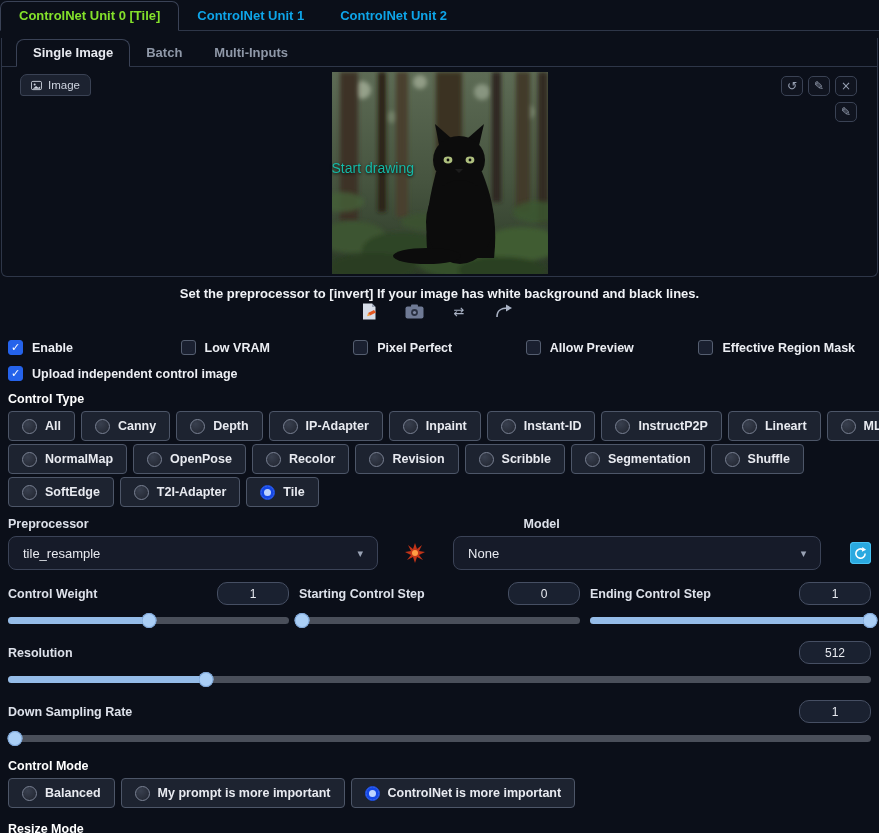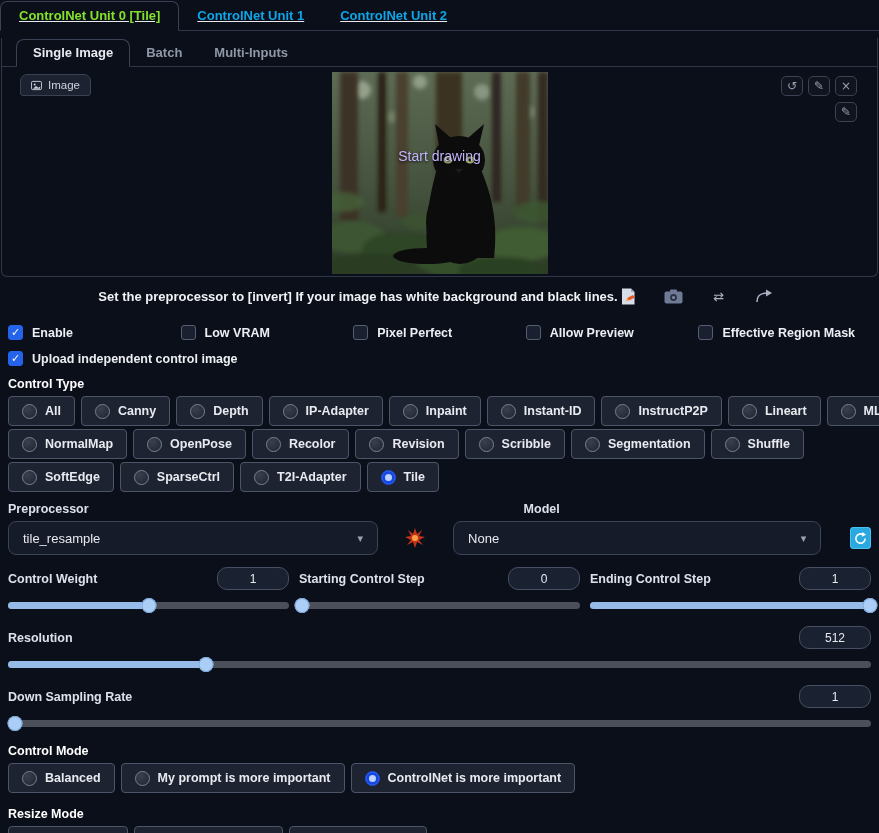--- a/index.html
+++ b/index.html
@@ -2,21 +2,21 @@
 <html><head>
 <meta charset="utf-8">
 <style>
   * { margin:0; padding:0; box-sizing:border-box; }
   html,body { background:#0b0f19; }
   body { width:879px; height:833px; overflow:hidden;
          font-family:"Liberation Sans", sans-serif; color:#e8eaf0; font-size:13px; }
   .uni { font-family:"DejaVu Sans", sans-serif; }
 
   
-  .unit-tabbar { display:flex; align-items:flex-end; height:31px; border-bottom:1px solid #2e3648;text-decoration:underline; }
+  .unit-tabbar { display:flex; align-items:flex-end; height:31px; border-bottom:1px solid #2e3648; }
   .unit-tab { padding:6px 18px 7px; font-weight:700; color:#0ea5e9; cursor:pointer; white-space:nowrap; }
   .unit-tab.active { color:#84e22b; border:1px solid #3a4256; border-bottom:1px solid #0b0f19;
                      border-radius:7px 7px 0 0; margin-bottom:-1px; background:#0b0f19; }
 
   
   .unit-panel { border:1px solid #2e3648; border-top:none; border-radius:0 0 6px 6px; margin:7px 1px; }
   .sub-tabbar { display:flex; align-items:flex-end; height:29px; border-bottom:1px solid #2e3648; padding-left:14px; }
   .sub-tab { padding:5px 16px 6px; color:#8f98a8; font-weight:700; cursor:pointer; }
   .sub-tab.active { color:#e8eaf0; border:1px solid #3a4256; border-bottom:1px solid #0b0f19;
                     border-radius:8px 8px 0 0; margin-bottom:-1px; background:#0b0f19; }
@@ -24,25 +24,25 @@
   .image-area { position:relative; height:209px; display:flex; justify-content:center; align-items:flex-start; padding-top:5px; }
   .src-btn { position:absolute; left:18px; top:7px; display:flex; align-items:center; gap:6px;
              background:#1c2230; border:1px solid #3a4254; border-radius:7px 7px 3px 3px;
              padding:4px 10px; font-size:11.5px; color:#cdd3de; cursor:pointer; }
   .img-toolbar { position:absolute; right:20px; top:9px; display:flex; gap:5px; }
   .tool-btn { width:22px; height:20px; display:flex; align-items:center; justify-content:center;
               background:#10141f; border:1px solid #3a4254; border-radius:5px; color:#98a1b3;
               font-size:12px; line-height:1; cursor:pointer; }
   .img-toolbar2 { position:absolute; right:20px; top:35px; }
   .cat-wrap { position:relative; width:216px; height:202px; }
-  .start-drawing { position:absolute; left:0; right:0; top:76px; text-align:center; color:#c4b5fd;
+  .start-drawing { position:absolute; left:0; right:0; top:88px; color:#14b8a6;
                    font-size:14px; text-shadow:0 1px 3px rgba(0,0,0,.9); pointer-events:none; }
 
   
-  .note-row { display:flex; align-items:center; justify-content:center; margin:9px 8px 0; }
+  .note-row { display:flex; align-items:center; justify-content:center; margin:9px 8px 0;flex-direction:column; }
   .note-text { font-weight:700; font-size:13px; color:#f0f2f6; }
   .note-icons { display:flex; gap:23px; margin-right:6px; }
   .nicon { width:22px; height:20px; display:flex; align-items:center; justify-content:center; cursor:pointer; color:#aab3c5; }
 
   
   .cb-row { display:flex; margin:19px 8px 0; }
   .cb { display:flex; align-items:center; gap:9px; cursor:pointer; }
   .cb-row .cb { width:174px; }
   .box { width:15px; height:15px; border-radius:3px; border:1px solid #555e70; background:#1a2030;
          display:flex; align-items:center; justify-content:center; flex:none; }
@@ -325,24 +325,20 @@
       <span class="chip-label">Shuffle</span>
     </div>
 </div>
 <div class="chip-row" style="margin-top:3px;">
   <div class="chip">
       <span class="radio"></span>
       <span class="chip-label">SoftEdge</span>
     </div>
   <div class="chip">
       <span class="radio"></span>
-      <span class="chip-label">SparseCtrl</span>
-    </div>
-  <div class="chip">
-      <span class="radio"></span>
       <span class="chip-label">T2I-Adapter</span>
     </div>
   <div class="chip">
       <span class="radio on"></span>
       <span class="chip-label">Tile</span>
     </div>
 </div>
 
 <div class="dd-labels">
   <div class="num-label">Preprocessor</div>

